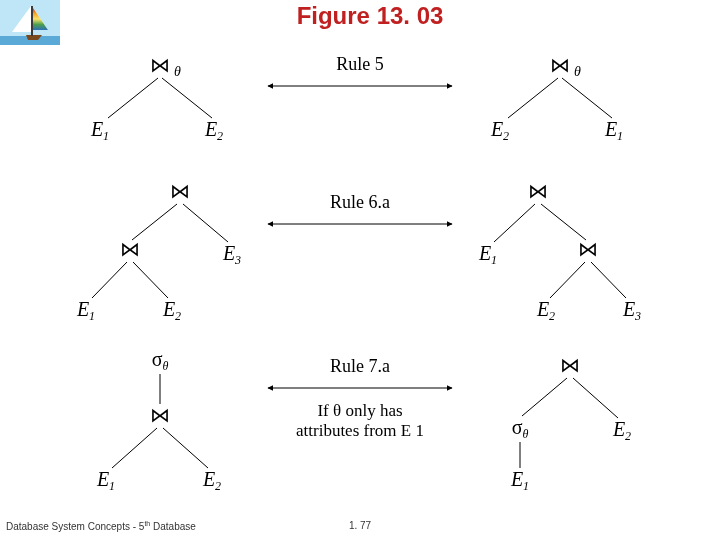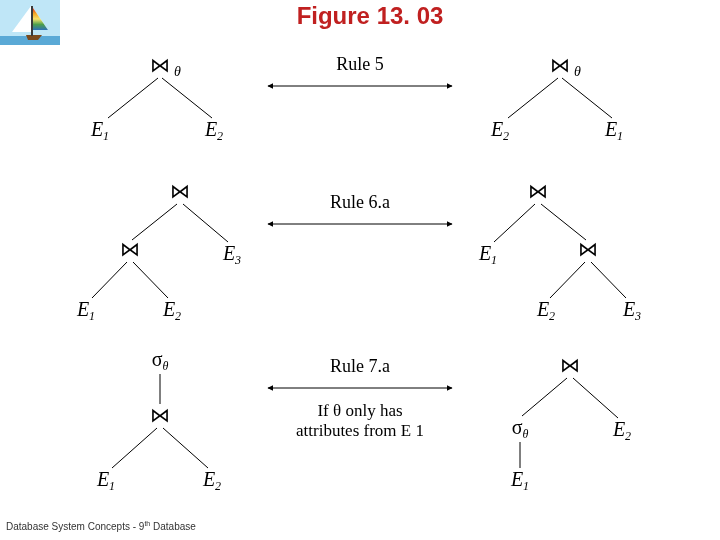--- a/index.html
+++ b/index.html
@@ -159,15 +159,16 @@
     <text x="520" y="386" class="serif" font-size="20" text-anchor="middle"><tspan>σ</tspan><tspan dy="4" font-size="12" class="ital">θ</tspan></text>
     <line x1="520" y1="394" x2="520" y2="420" stroke="#000"></line>
     <text x="520" y="438" class="serif ital" font-size="20" text-anchor="middle"><tspan>E</tspan><tspan dy="4" font-size="12">1</tspan></text>
   </g>
 
 </svg>
 </div>
 
 <div class="footer">
   <span class="left">
-    <span>Database System Concepts - 9</span><sup>th</sup><span> Database</span>
+    <span>Database System Concepts - 5</span><sup>th</sup><span> Database</span>
   </span>
+  <span class="center">1. 77</span>
 </div>
 
 </body></html>

